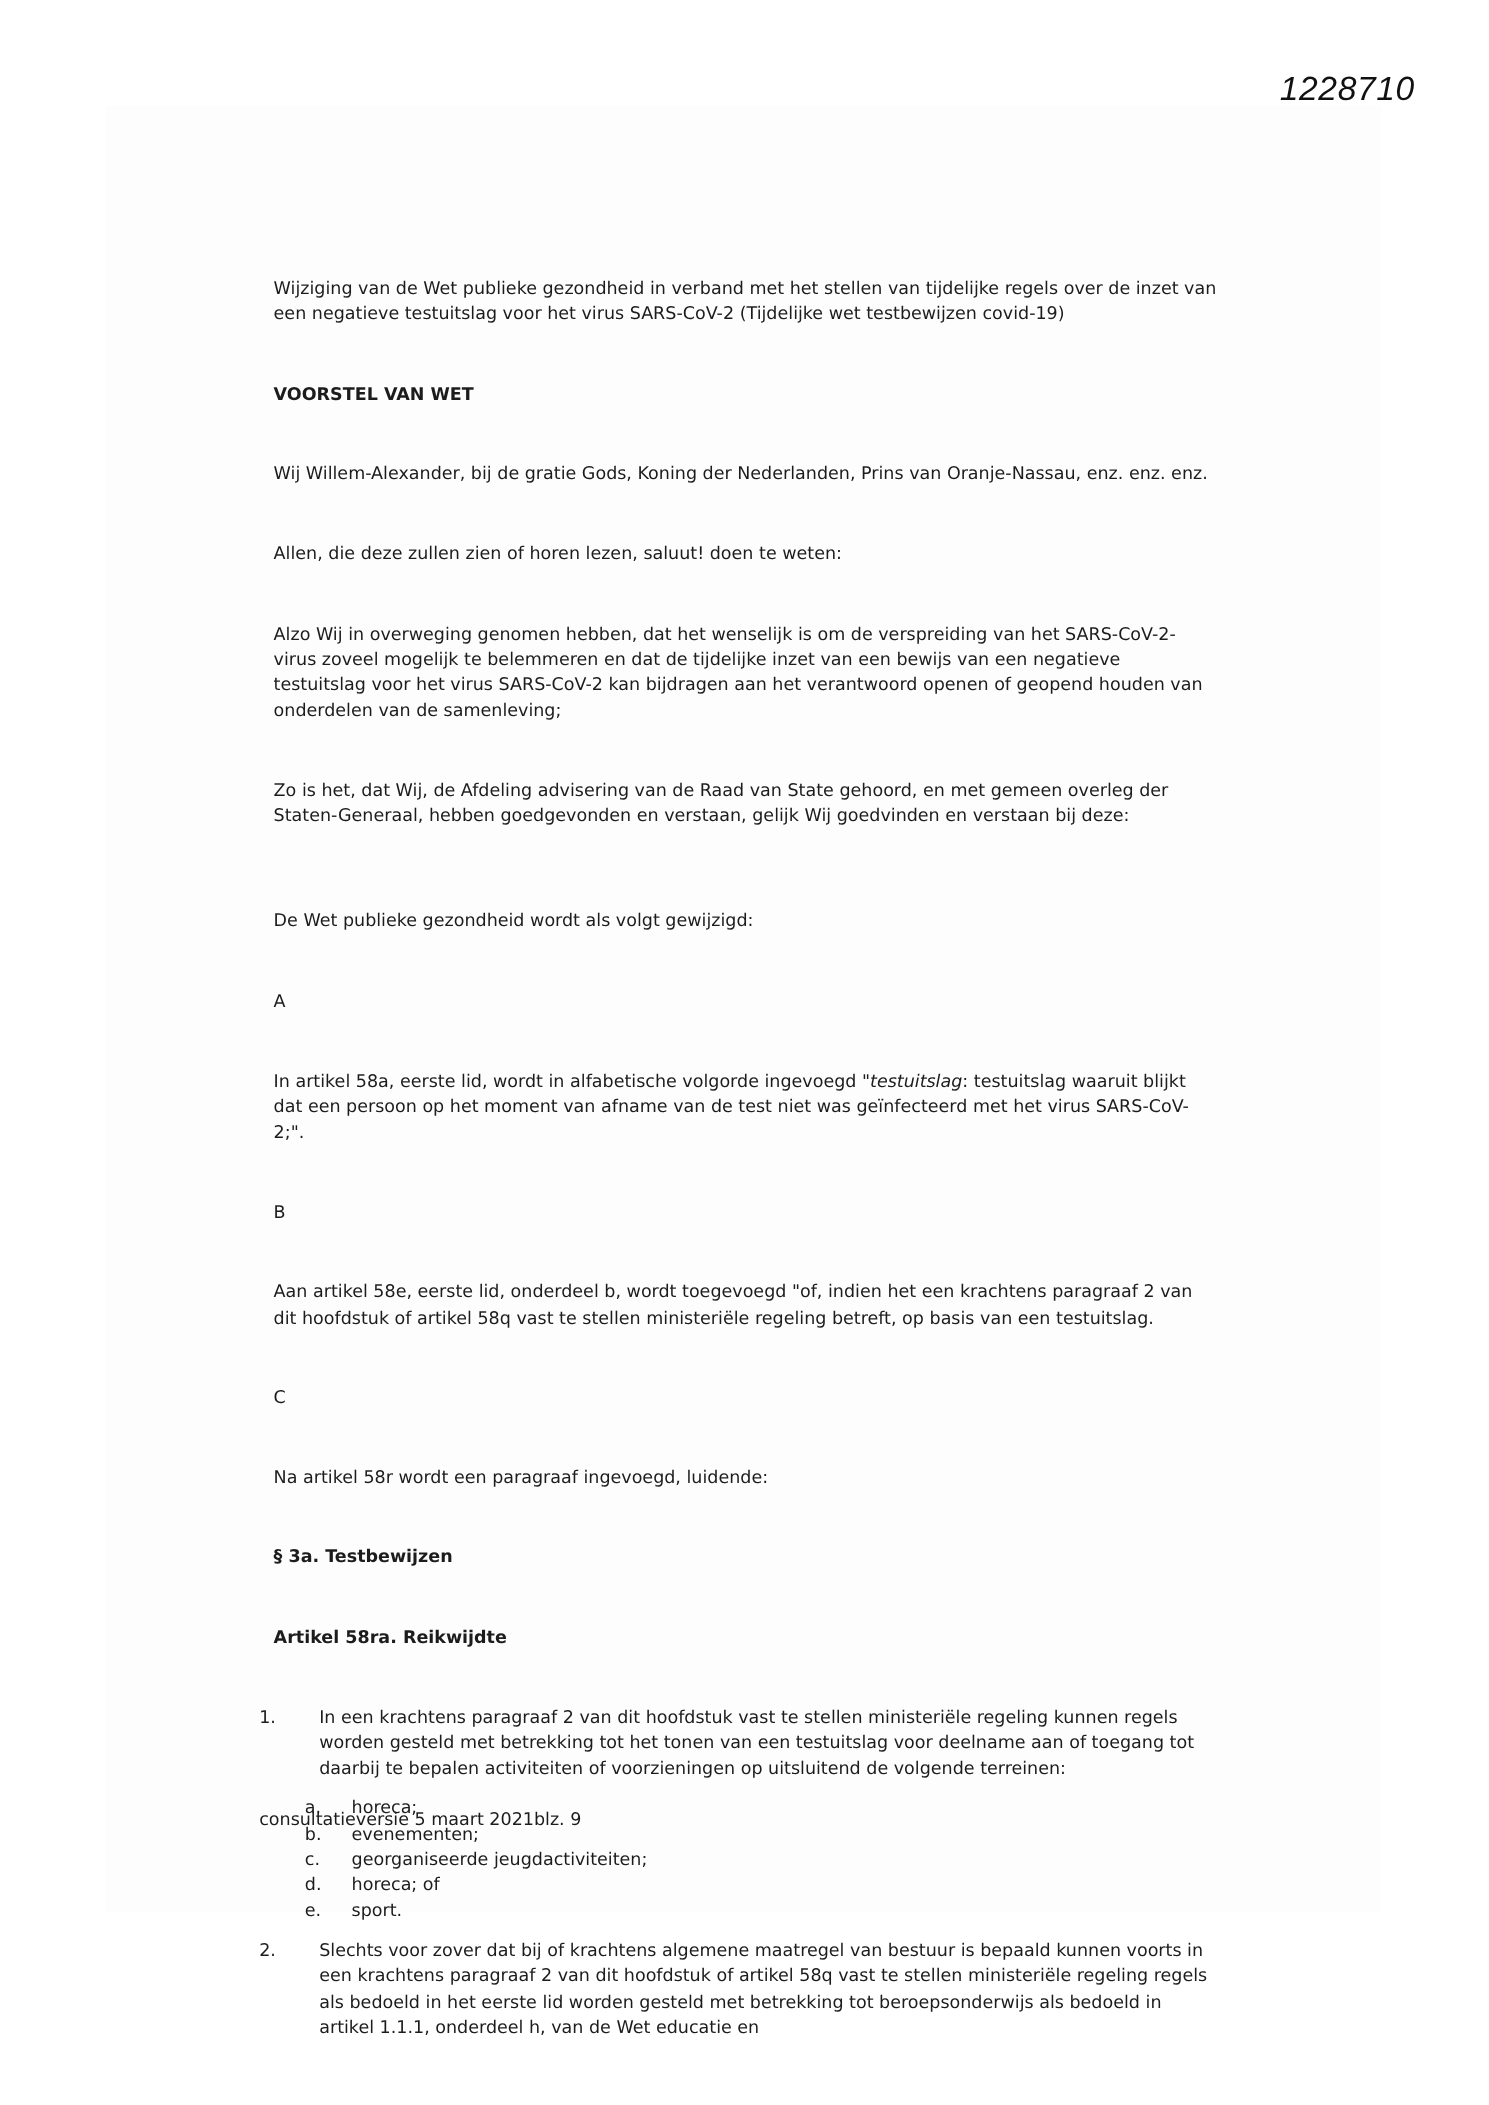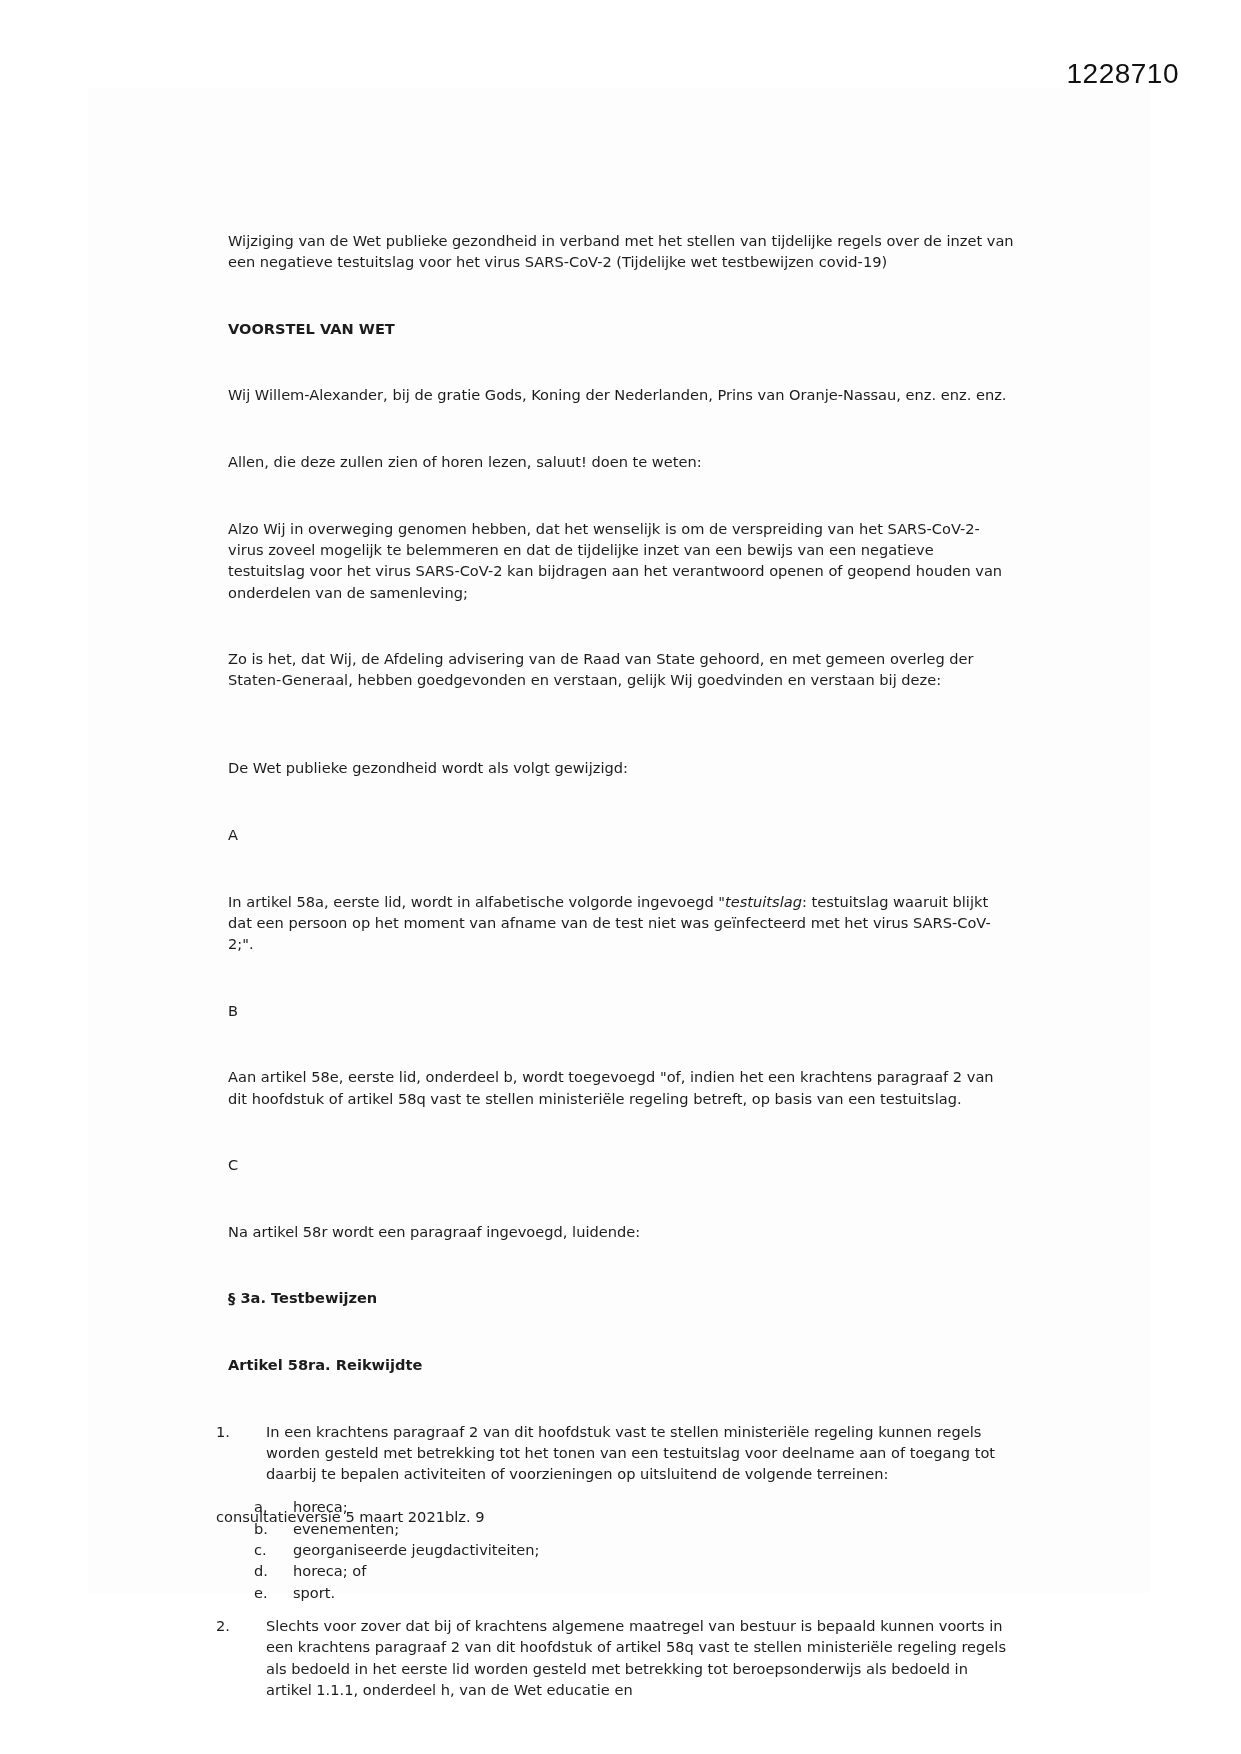--- a/index.html
+++ b/index.html
@@ -13,20 +13,21 @@
       color: #1c1c1c;
     }
     .doc-id {
       position: absolute;
       top: 58px;
       right: 62px;
       font-family: "Liberation Sans", sans-serif;
       font-size: 28px;
       color: #111;
       letter-spacing: 0.5px;
+      font-style: italic;
     }
     .page-area {
       position: absolute;
       left: 88px;
       top: 88px;
       width: 1063px;
       height: 1505px;
       background: #fdfdfd;
     }
     .content {

